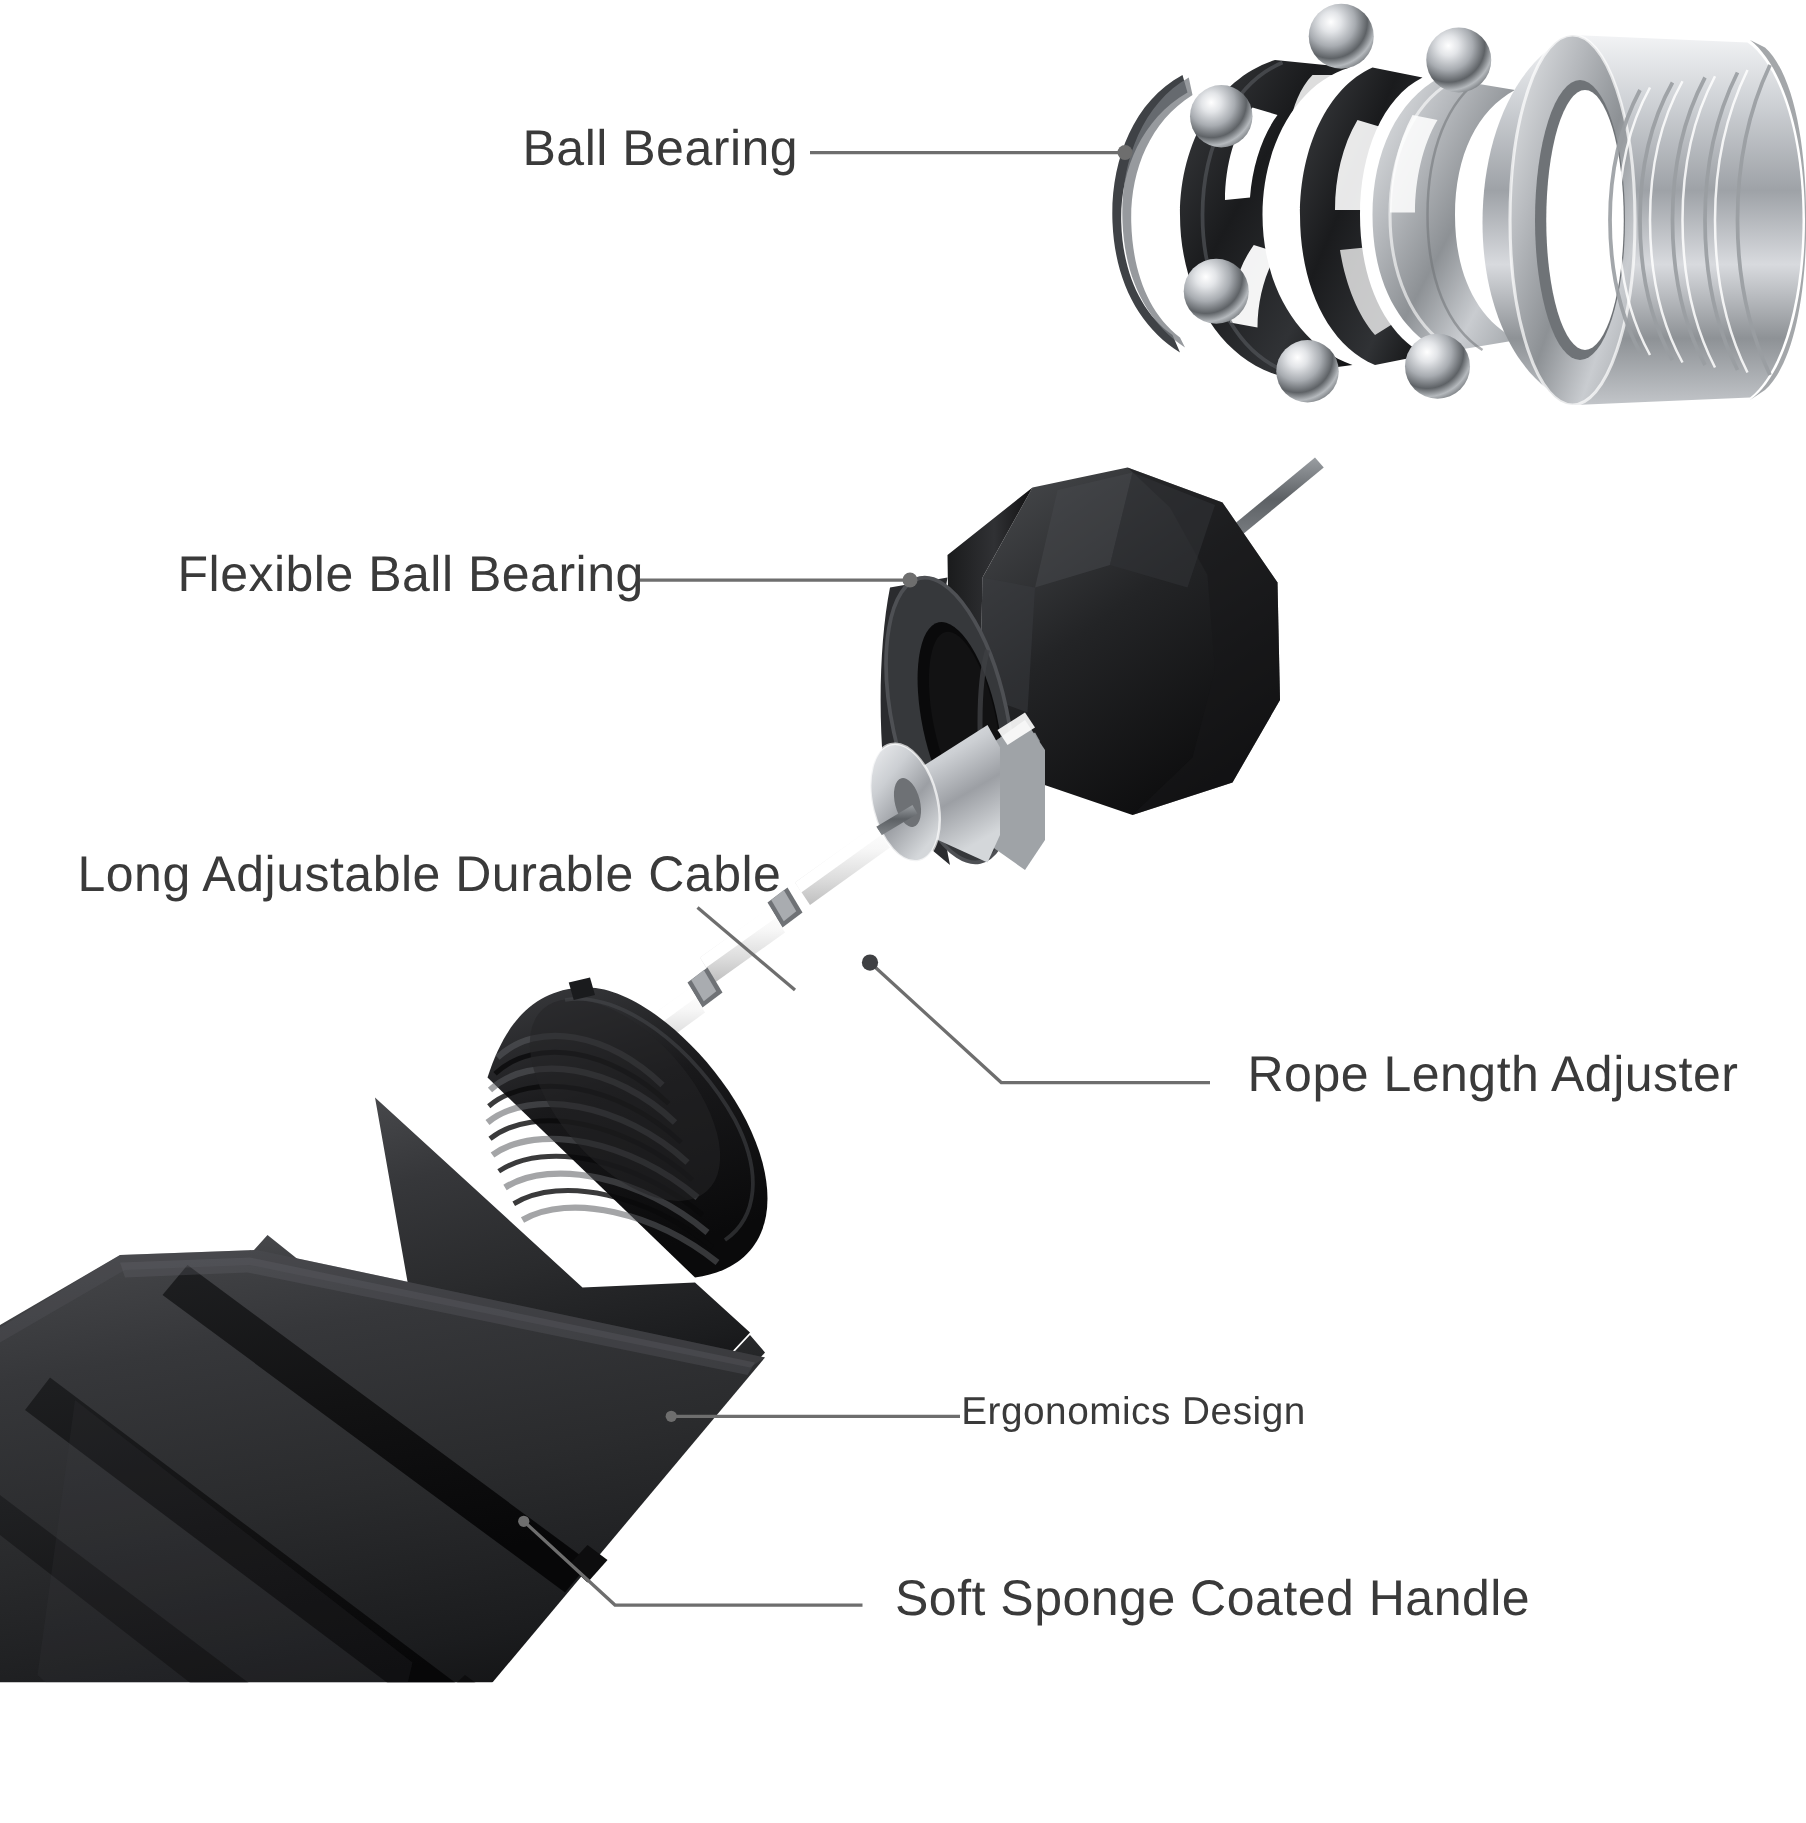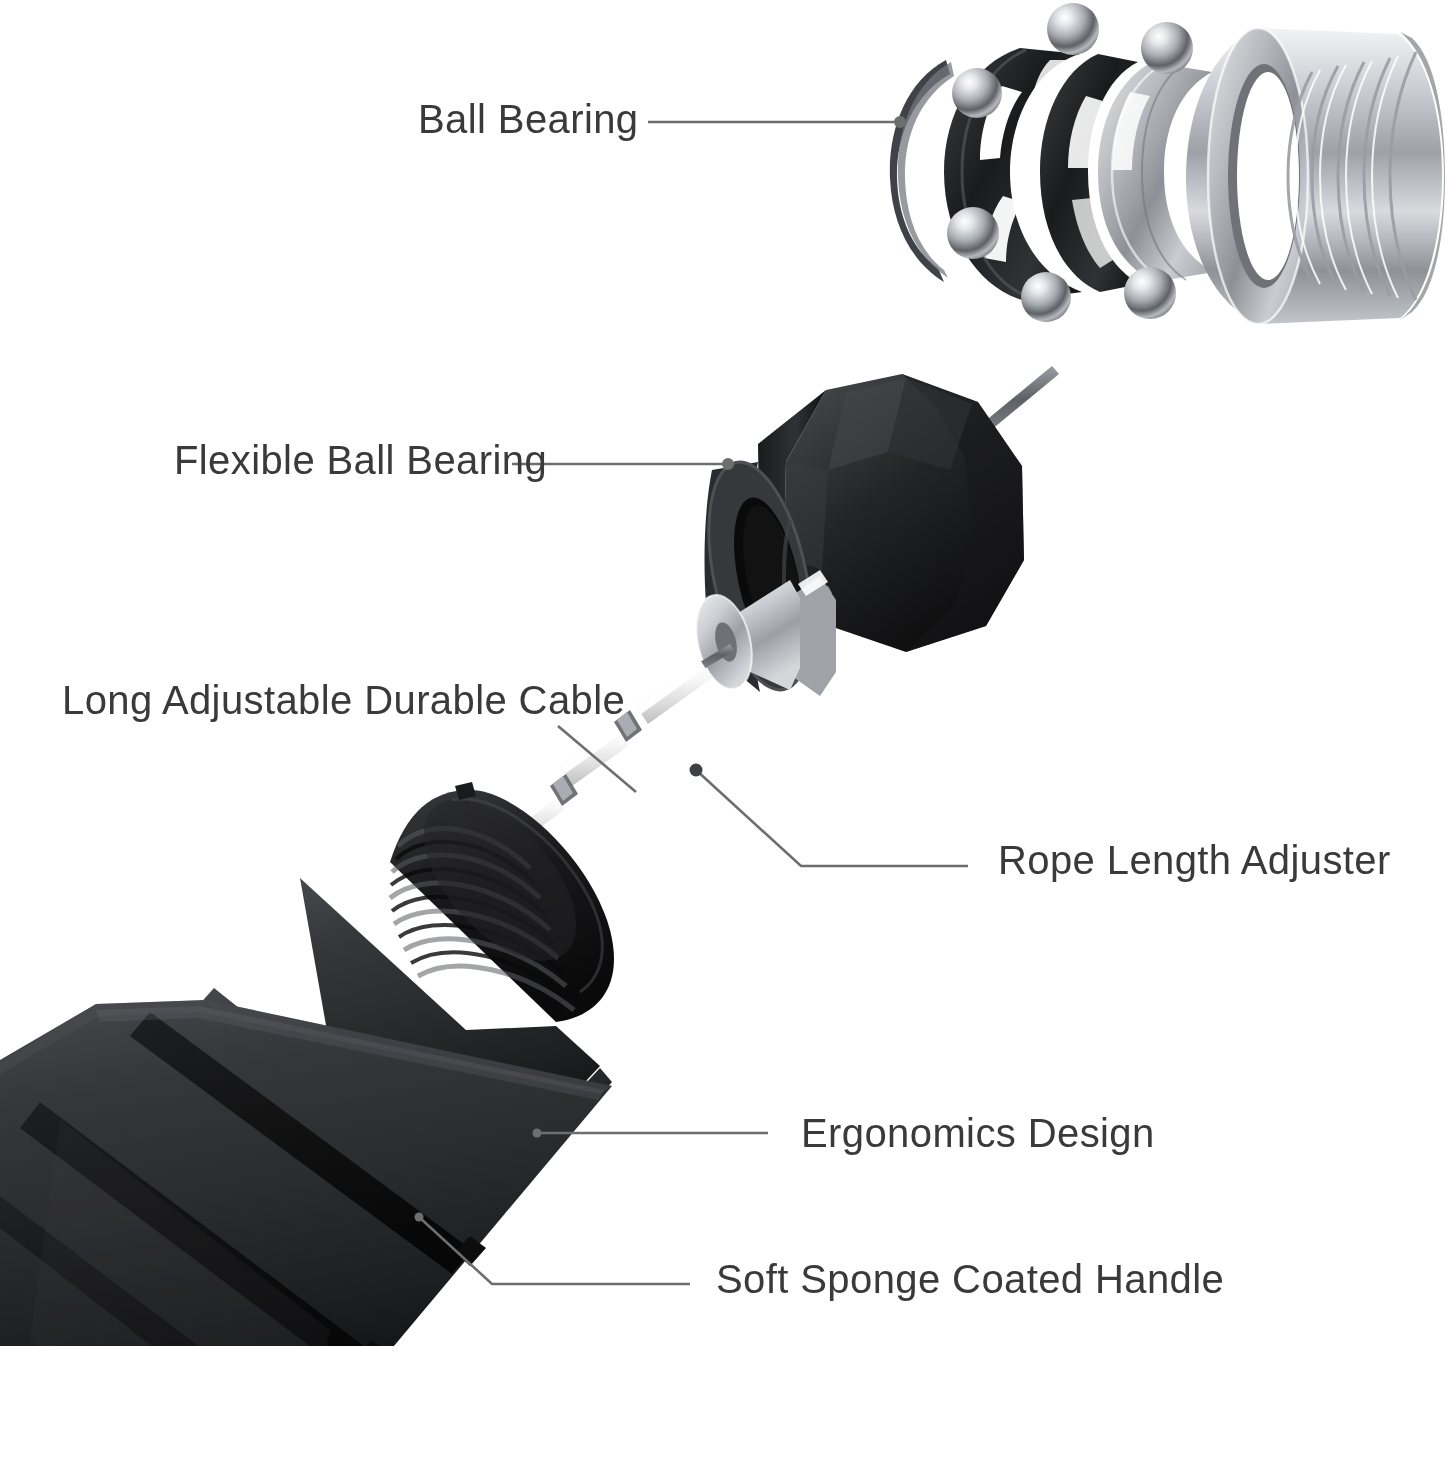--- a/index.html
+++ b/index.html
@@ -19,24 +19,24 @@
   .callout-label{
     position:absolute;
     color:#3a3a3a;
     font-family:"Liberation Sans", sans-serif;
     font-weight:300;
     letter-spacing:0.4px;
     white-space:nowrap;
     line-height:1;
   }
   .lbl-ball-bearing{left:418px;top:99px;font-size:40px;}
-  .lbl-flexible{left:142px;top:440px;font-size:40px;margin-left:32px;}
+  .lbl-flexible{left:142px;top:440px;font-size:40px;}
   .lbl-cable{left:62px;top:680px;font-size:40px;}
   .lbl-rope-adj{left:998px;top:840px;font-size:40px;}
-  .lbl-ergo{left:801px;top:1113px;font-size:40px;}
+  .lbl-ergo{left:769px;top:1113px;font-size:31px;}
   .lbl-sponge{left:716px;top:1259px;font-size:40px;}
 </style>
 </head>
 <body>
 
 <div id="stage">
 
   <svg id="artwork" viewBox="0 0 1445 1458" xmlns="http://www.w3.org/2000/svg">
     <defs>
       <linearGradient id="gChrome" x1="0" y1="0" x2="0" y2="1">

